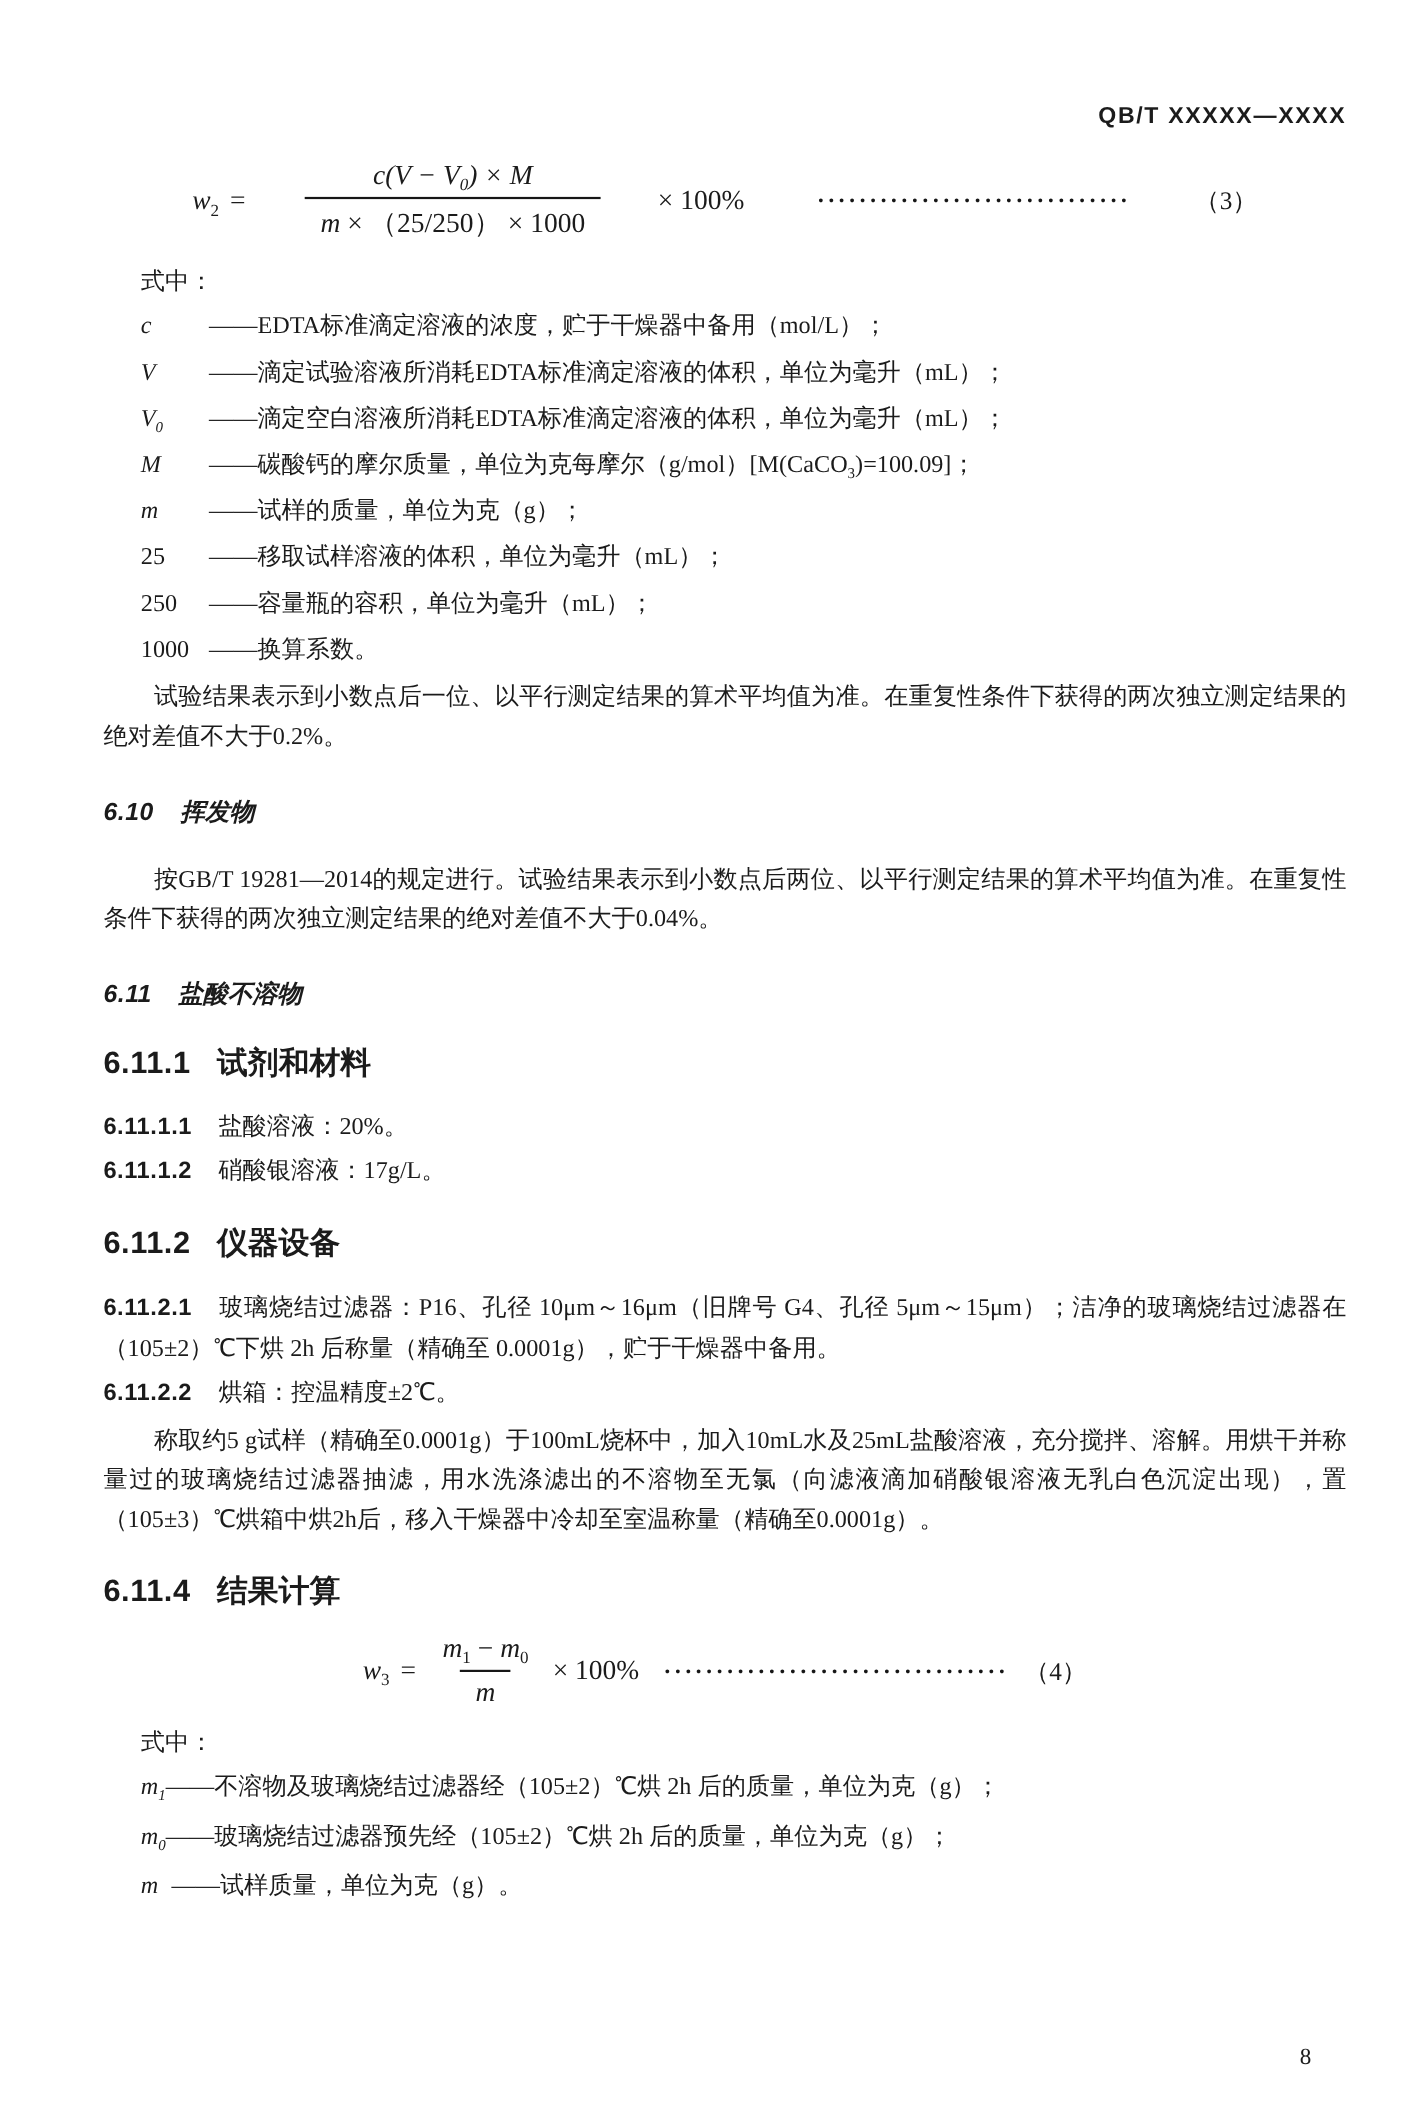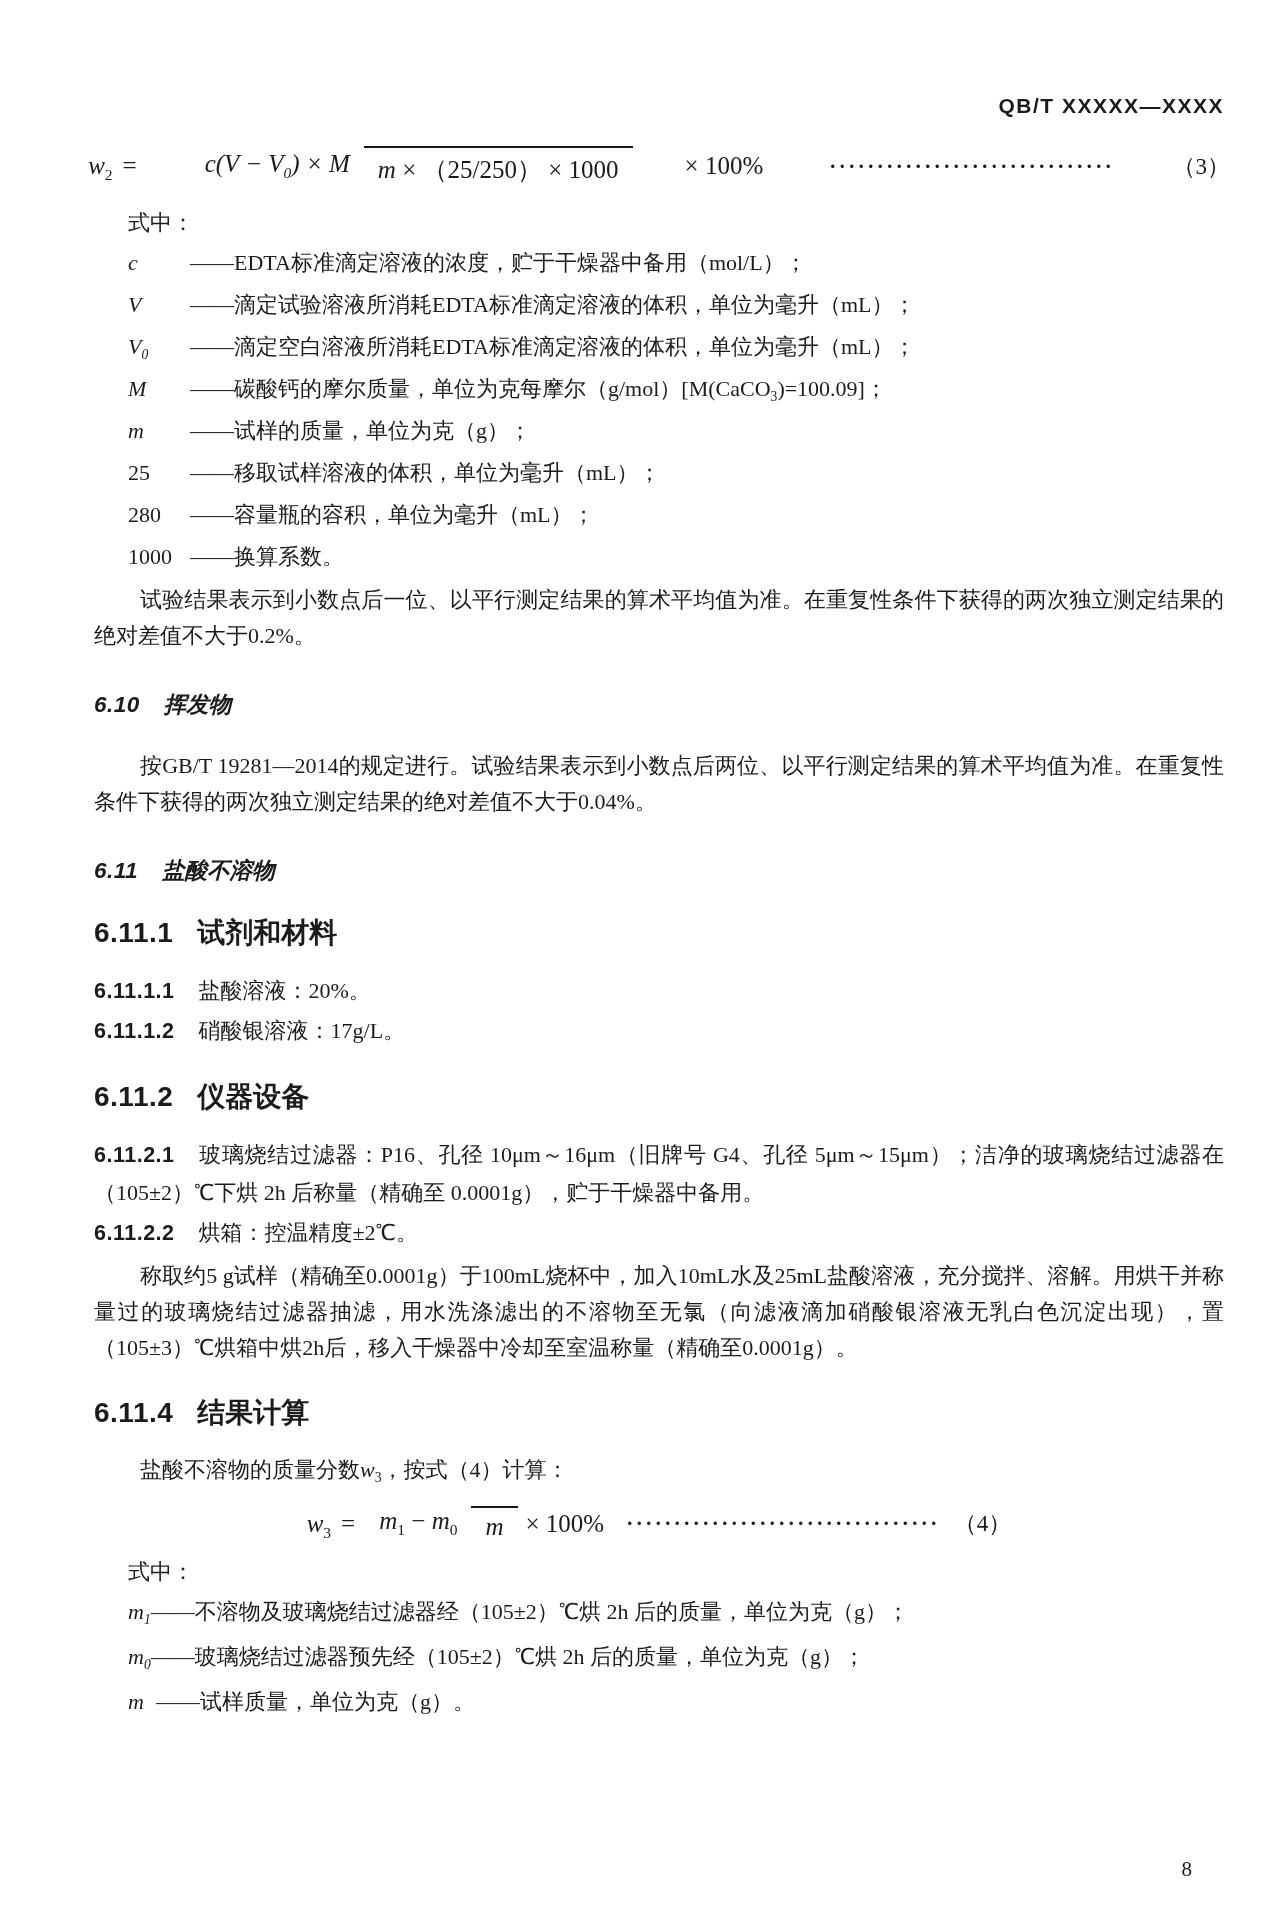--- a/index.html
+++ b/index.html
@@ -34,21 +34,21 @@
     align-items: center;
     font-family: "Liberation Serif", serif;
     font-size: 25px;
   }
   .formula-row.f3 { margin: 26px 0 20px; gap: 44px; }
   .formula-row.f4 { margin: 18px 0 14px; }
   .fv { font-style: italic; font-family: "Liberation Serif", serif; }
   sub { font-size: 0.62em; line-height: 0; }
   .f-lhs { white-space: nowrap; }
   .feq { margin: 0 10px; }
-  .frac { display: inline-flex; flex-direction: row; align-items: center; }
+  .frac { display: inline-flex; flex-direction: column; align-items: center; }
   .fnum { padding: 0 14px 5px; white-space: nowrap; }
   .fden { border-top: 2.5px solid #161616; padding: 5px 14px 0; white-space: nowrap; }
   .ftimes { margin-left: 8px; white-space: nowrap; }
   .fdots {
     margin-left: 22px;
     font-weight: bold;
     font-size: 21px;
     letter-spacing: 2.5px;
     white-space: nowrap;
     color: #161616;
@@ -136,21 +136,21 @@
     </div>
     <div class="def-row">
       <span class="def-sym var">m</span>
       <span class="def-text"><span>——试样的质量，单位为克（g）；</span></span>
     </div>
     <div class="def-row">
       <span class="def-sym">25</span>
       <span class="def-text"><span>——移取试样溶液的体积，单位为毫升（mL）；</span></span>
     </div>
     <div class="def-row">
-      <span class="def-sym">280</span>
+      <span class="def-sym">250</span>
       <span class="def-text"><span>——容量瓶的容积，单位为毫升（mL）；</span></span>
     </div>
     <div class="def-row">
       <span class="def-sym">1000</span>
       <span class="def-text"><span>——换算系数。</span></span>
     </div>
   </div>
 
   <p class="para">试验结果表示到小数点后一位、以平行测定结果的算术平均值为准。在重复性条件下获得的两次独立测定结果的绝对差值不大于0.2%。</p>
 
@@ -181,23 +181,20 @@
   </p>
   <p class="clause">
     <span class="cnum">6.11.2.2</span><span>烘箱：控温精度±2℃。</span>
   </p>
 
   <p class="para">称取约5 g试样（精确至0.0001g）于100mL烧杯中，加入10mL水及25mL盐酸溶液，充分搅拌、溶解。用烘干并称量过的玻璃烧结过滤器抽滤，用水洗涤滤出的不溶物至无氯（向滤液滴加硝酸银溶液无乳白色沉淀出现），置（105±3）℃烘箱中烘2h后，移入干燥器中冷却至室温称量（精确至0.0001g）。</p>
 
   <div class="h3">
     <span class="hnum">6.11.4</span><span>结果计算</span>
   </div>
-  <p class="para">
-    <span>盐酸不溶物的质量分数</span><i class="fv">w</i><sub>3</sub><span>，按式（4）计算：</span>
-  </p>
 
   <div class="formula-row f4">
     <span class="f-lhs"><i class="fv">w</i><sub>3</sub><span class="feq">=</span></span>
     <span class="frac">
       <span class="fnum"><i class="fv">m</i><sub>1</sub><span> − </span><i class="fv">m</i><sub>0</sub></span>
       <span class="fden"><i class="fv">m</i></span>
     </span>
     <span class="ftimes">× 100%</span>
     <span class="fdots">·································</span>
     <span class="flabel">（4）</span>

